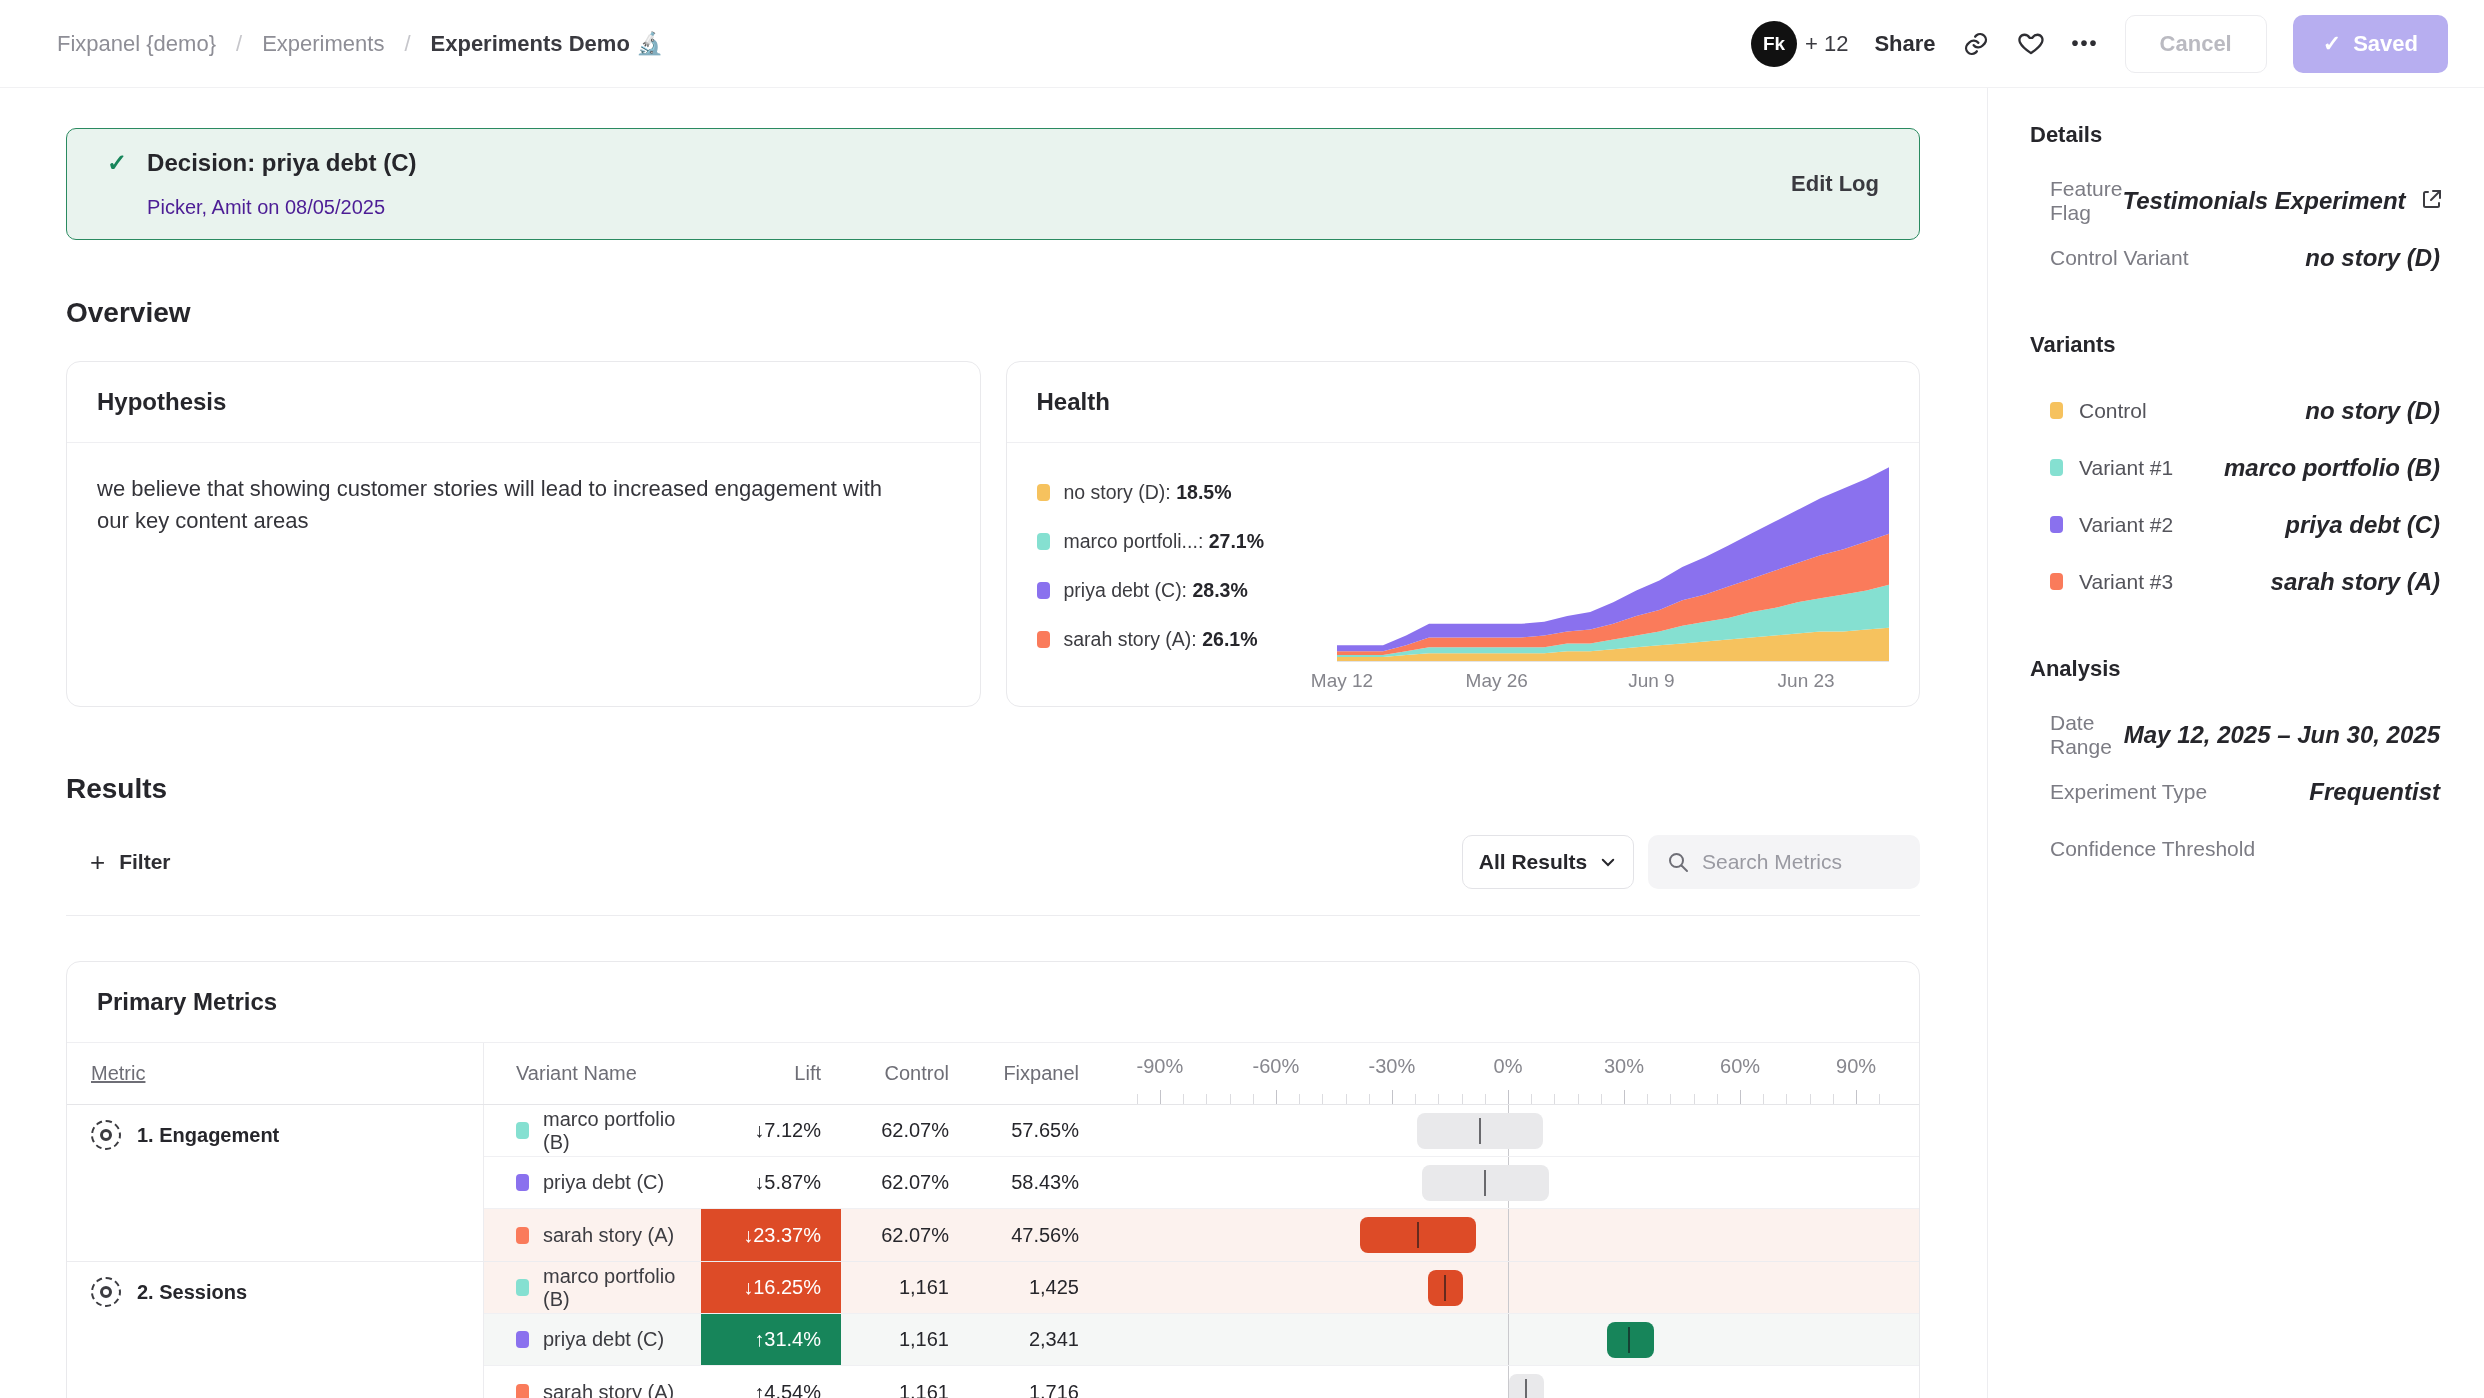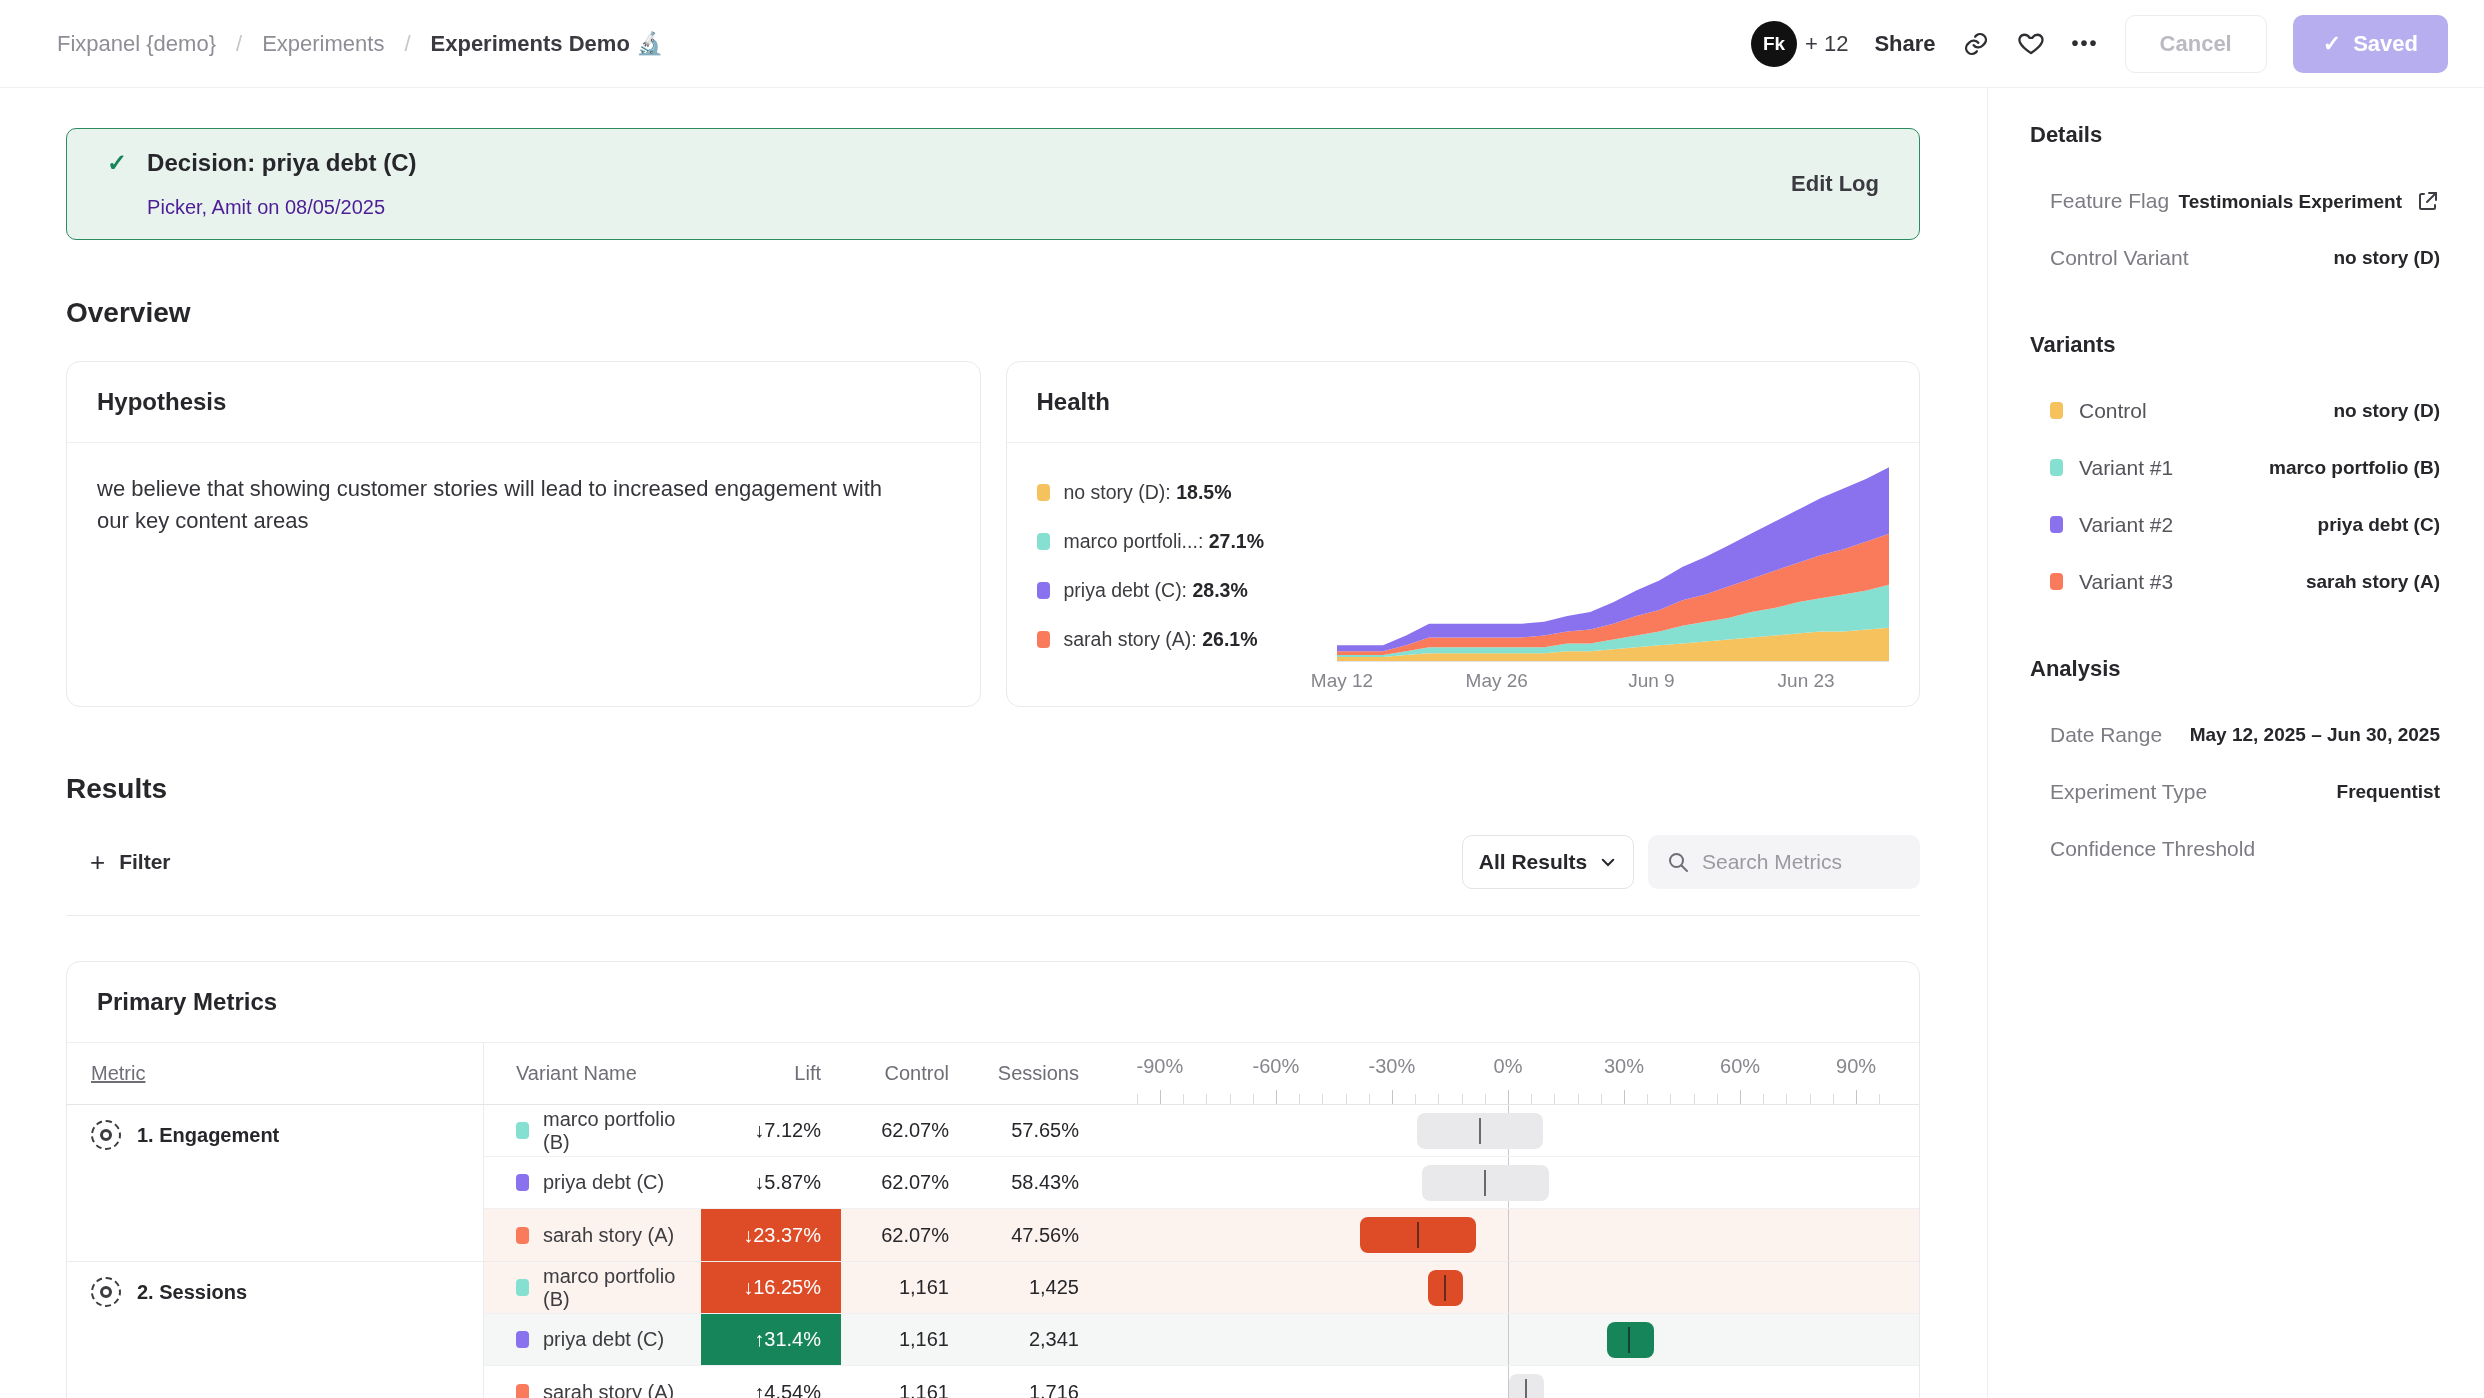--- a/index.html
+++ b/index.html
@@ -116,21 +116,21 @@
   .ci-bar.gray { background:#e9e9eb; }
   .ci-bar.red { background:#dd4b27; }
   .ci-bar.green { background:#17855a; }
   .ci-tick { position:absolute; top:50%; transform:translate(-50%,-50%); width:2px; height:26px; background:rgba(20,20,25,0.6); }
 
   
   .side-section { margin-bottom:46px; }
   .side-heading { font-size:22px; font-weight:700; color:#26262b; margin-bottom:24px; }
   .side-row { display:flex; align-items:center; justify-content:space-between; min-height:57px; padding-left:20px; }
   .side-label { font-size:21px; color:#7c7c84; display:flex; align-items:center; gap:16px; }
-  .side-value { font-size:19px; font-weight:600; color:#26262b; display:flex; align-items:flex-end; gap:14px; white-space:nowrap; }
+  .side-value { font-size:24px; font-weight:600; color:#26262b; display:flex; align-items:flex-start; gap:14px; white-space:nowrap;font-style:italic; }
   .side-icon { display:flex; color:#3c3c41; cursor:pointer; }
 </style>
 </head>
 <body>
 
 <header class="topbar">
   <nav class="breadcrumb">
     <span class="crumb">Fixpanel {demo}</span>
     <span class="crumb-sep">/</span>
     <span class="crumb">Experiments</span>
@@ -249,21 +249,21 @@
       </div>
     </div>
 
     <section class="metrics-card">
       <div class="card-header">Primary Metrics</div>
       <div class="thead">
         <div class="col-metric">Metric</div>
         <div class="col-variant">Variant Name</div>
         <div class="col-lift">Lift</div>
         <div class="col-control">Control</div>
-        <div class="col-treatment">Sessions</div>
+        <div class="col-treatment">Fixpanel</div>
         <div class="col-plot" id="axis-header">
             <span class="axis-label" style="left: 7.874%;">-90%</span>
             <span class="axis-label" style="left: 21.956%;">-60%</span>
             <span class="axis-label" style="left: 36.038%;">-30%</span>
             <span class="axis-label" style="left: 50.12%;">0%</span>
             <span class="axis-label" style="left: 64.202%;">30%</span>
             <span class="axis-label" style="left: 78.284%;">60%</span>
             <span class="axis-label" style="left: 92.366%;">90%</span>
             <span class="tick minor" style="left: 5.0576%;"></span>
             <span class="tick major" style="left: 7.874%;"></span>

